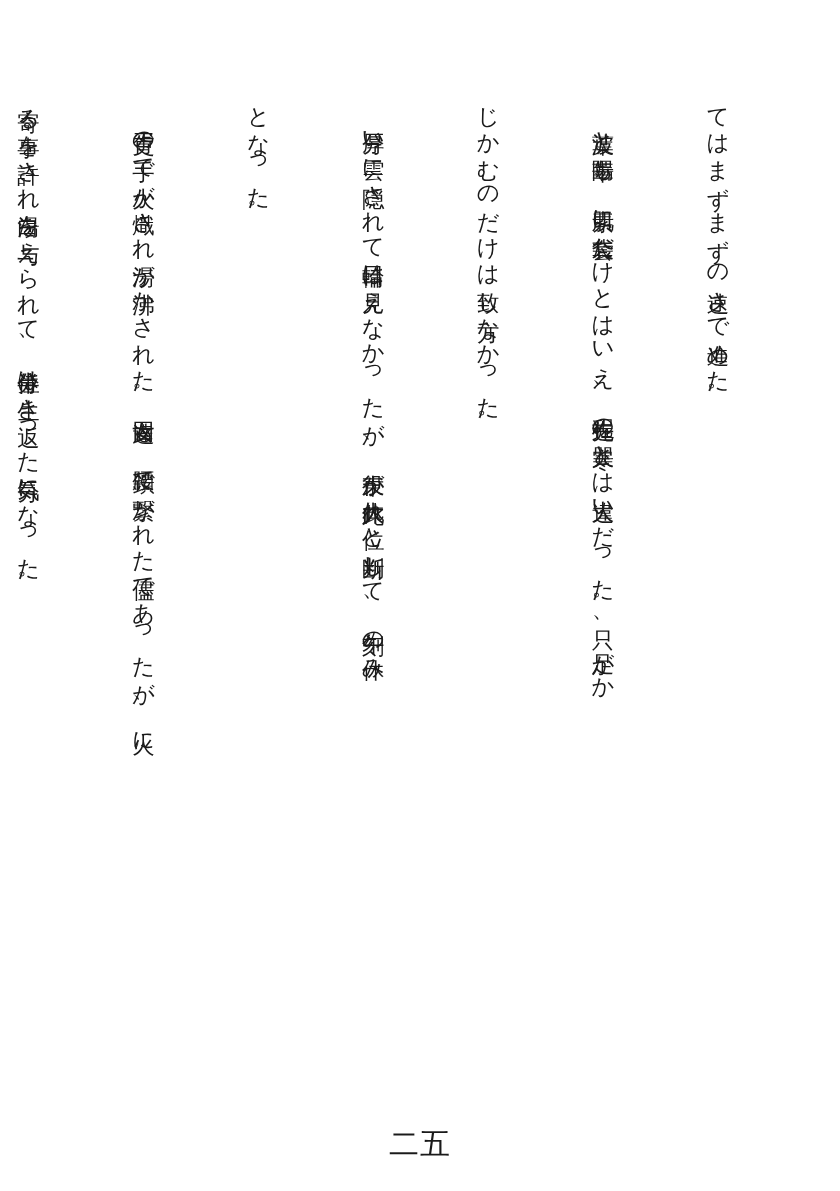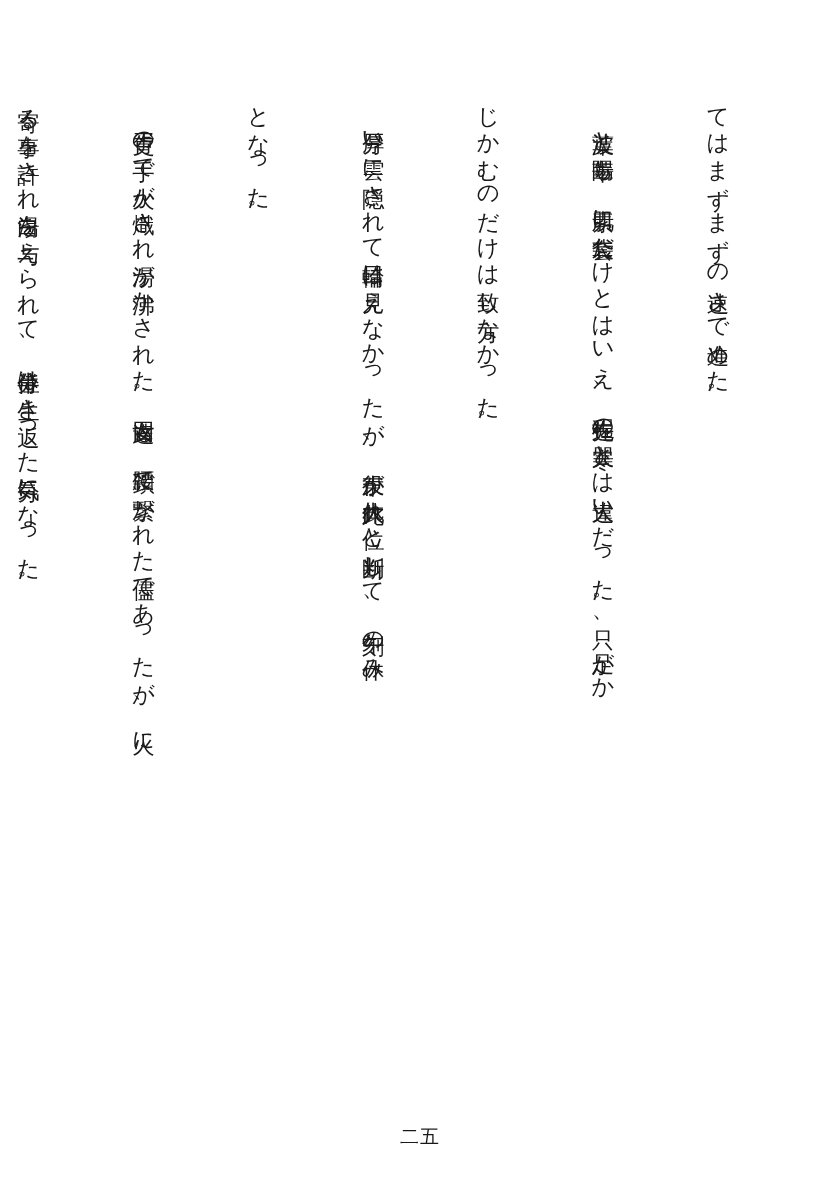--- a/index.html
+++ b/index.html
@@ -38,21 +38,21 @@
       display: block;
       margin: 0;
       padding: 0;
     }
     .page-number {
       position: absolute;
       left: 0;
       width: 840px;
       top: 1124px;
       text-align: center;
-      font-size: 19px;
+      font-size: 30px;
       letter-spacing: 1px;
     }
   </style>
 </head>
 <body>
 
 <div class="page">
   <div class="text-block">
     <span class="line">てはまずまずの速さで進めた。</span>
     <span class="line">　波葉と陽華も、素肌に袋套だけとはいえ、先程迄の哭寒とは大違いだった。只、足がか</span>

